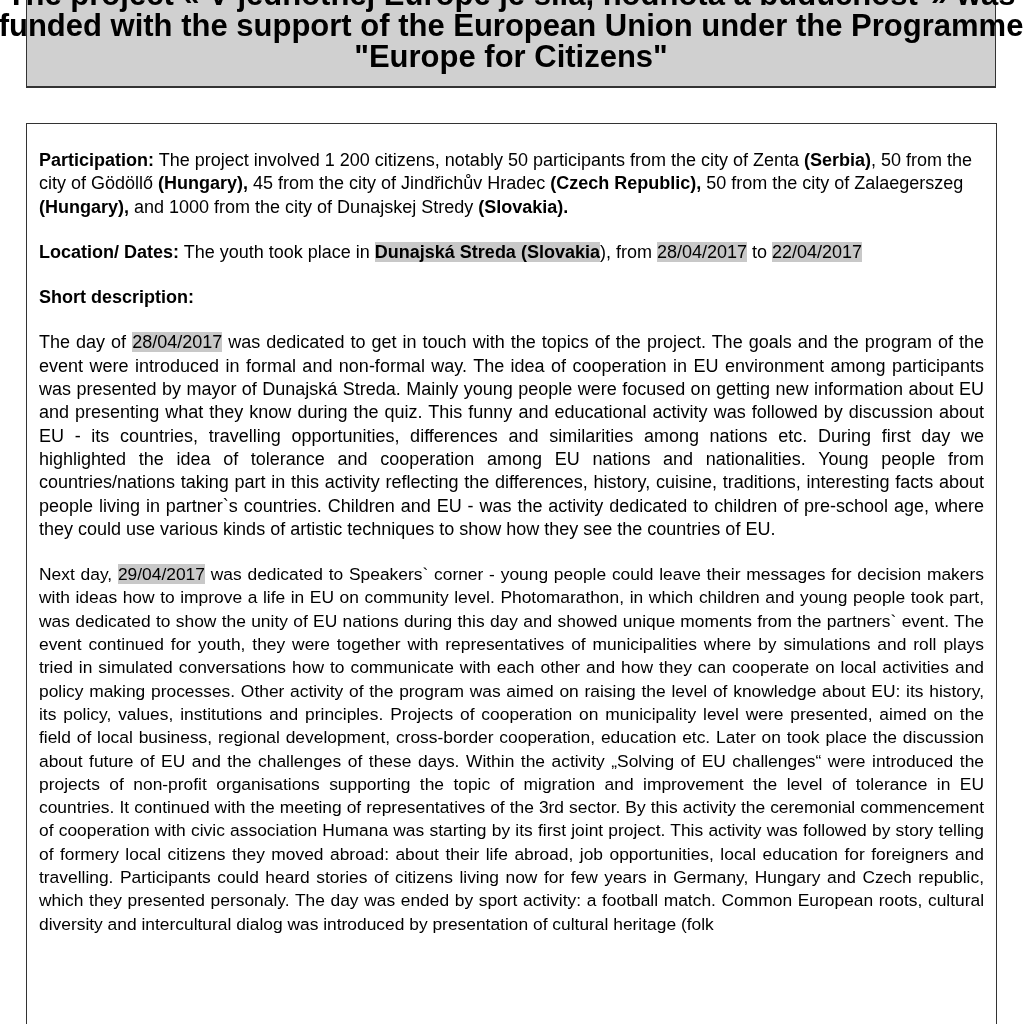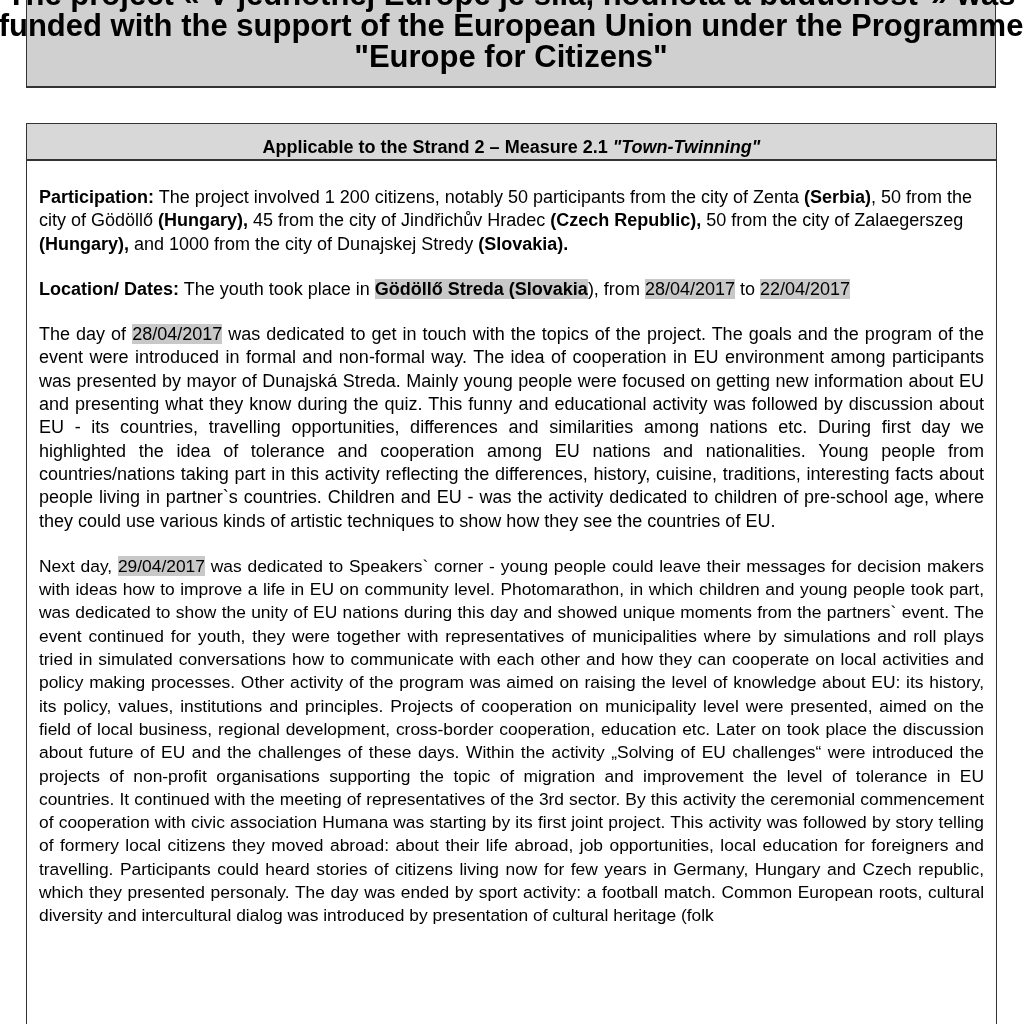--- a/index.html
+++ b/index.html
@@ -44,27 +44,25 @@
 </head>
 <body>
 
 <div class="title-box">
   <div class="title-line">The project « V jednotnej Európe je sila, hodnota a budúcnosť » was</div>
   <div class="title-line">funded with the support of the European Union under the Programme</div>
   <div class="title-line">"Europe for Citizens"</div>
 </div>
 
 <div class="strand-box">
-  <div class="strand-header">
-    <span>Applicable to the Strand 2 – Measure 2.1 </span><span class="italic">"Town-Twinning"</span>
-  </div>
 
   <div class="content">
     <p class="para p-participation"><b>Participation:</b><span> The project involved 1 200 citizens, notably 50 participants from the city of Zenta </span><b>(Serbia)</b><span>, 50 from the city of Gödöllő </span><b>(Hungary),</b><span> 45 from the city of Jindřichův Hradec </span><b>(Czech Republic),</b><span> 50 from the city of Zalaegerszeg </span><b>(Hungary),</b><span> and 1000 from the city of Dunajskej Stredy </span><b>(Slovakia</b><b>).</b></p>
 
-    <p class="para p-location"><b>Location/ Dates:</b><span> The youth took place in  </span><b class="hl">Gödöllő Streda (Slovakia</b><span>), from  </span><span class="hl">28/04/2017</span><span>  to  </span><span class="hl">22/04/2017</span></p>
+    <p class="para p-location"><b>Location/ Dates:</b><span> The youth took place in  </span><b class="hl">Dunajská Streda (Slovakia</b><span>), from  </span><span class="hl">28/04/2017</span><span>  to  </span><span class="hl">22/04/2017</span></p>
 
+    <p class="para p-short"><b>Short description:</b></p>
 
     <p class="para p-day1"><span>The day of </span><span class="hl">28/04/2017</span><span> was dedicated to get in touch with the topics of the project. The goals and the program of the event were introduced in formal and non-formal way. The idea of cooperation in EU environment among participants was presented by mayor of Dunajská Streda. Mainly young people were focused on getting new information about EU and presenting what they know during the quiz. This funny and educational activity was followed by discussion about EU - its countries, travelling opportunities, differences and similarities among nations etc. During first day we highlighted the idea of tolerance and cooperation among EU nations and nationalities. Young people from countries/nations taking part in this activity reflecting the differences, history, cuisine, traditions, interesting facts about people living in partner`s countries. Children and EU - was the activity dedicated to children of pre-school age, where they could use various kinds of artistic techniques to show how they see the countries of EU.</span></p>
 
     <p class="para p-day2"><span>Next day, </span><span class="hl">29/04/2017</span><span> was dedicated to Speakers` corner - young people could leave their messages for decision makers with ideas how to improve a life in EU on community level. Photomarathon, in which children and young people took part, was dedicated to show the unity of EU nations during this day and showed unique moments from the partners` event. The event continued for youth, they were together with representatives of municipalities where by simulations and roll plays tried in simulated conversations how to communicate with each other and how they can cooperate on local activities and policy making processes. Other activity of the program was aimed on raising the level of knowledge about EU: its history, its policy, values, institutions and principles. Projects of cooperation on municipality level were presented, aimed on the field of local business, regional development, cross-border cooperation, education etc. Later on took place the discussion about future of EU and the challenges of these days. Within the activity „Solving of EU challenges“  were introduced the projects of non-profit organisations supporting the topic of migration and improvement the level of tolerance in EU countries. It continued with the meeting of representatives of the 3rd sector. By this activity the ceremonial commencement of cooperation with civic association Humana was starting by its first joint project. This activity was followed by story telling of formery local citizens they moved abroad: about their  life abroad, job opportunities, local education for foreigners and travelling. Participants could heard stories of citizens living now for few years in Germany, Hungary and Czech republic, which they presented personaly. The day  was ended by sport activity: a football match. Common European roots, cultural diversity and intercultural dialog was introduced by presentation of cultural heritage (folk</span></p>
   </div>
 </div>
 
 </body></html>

